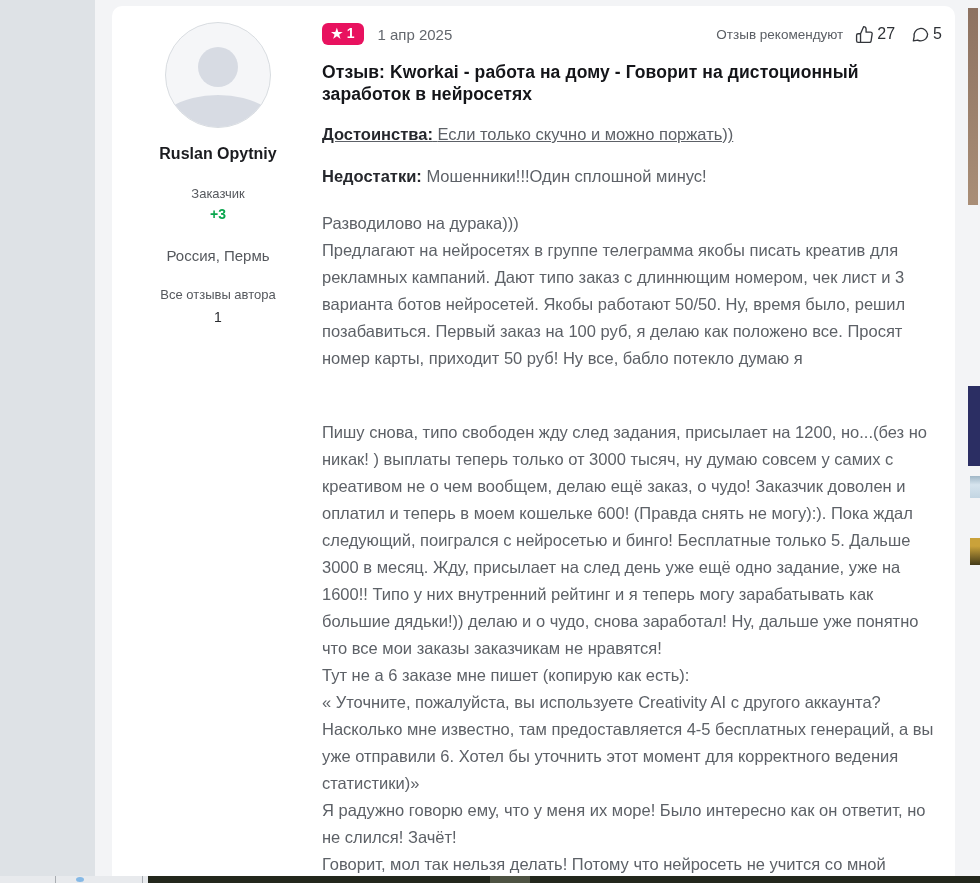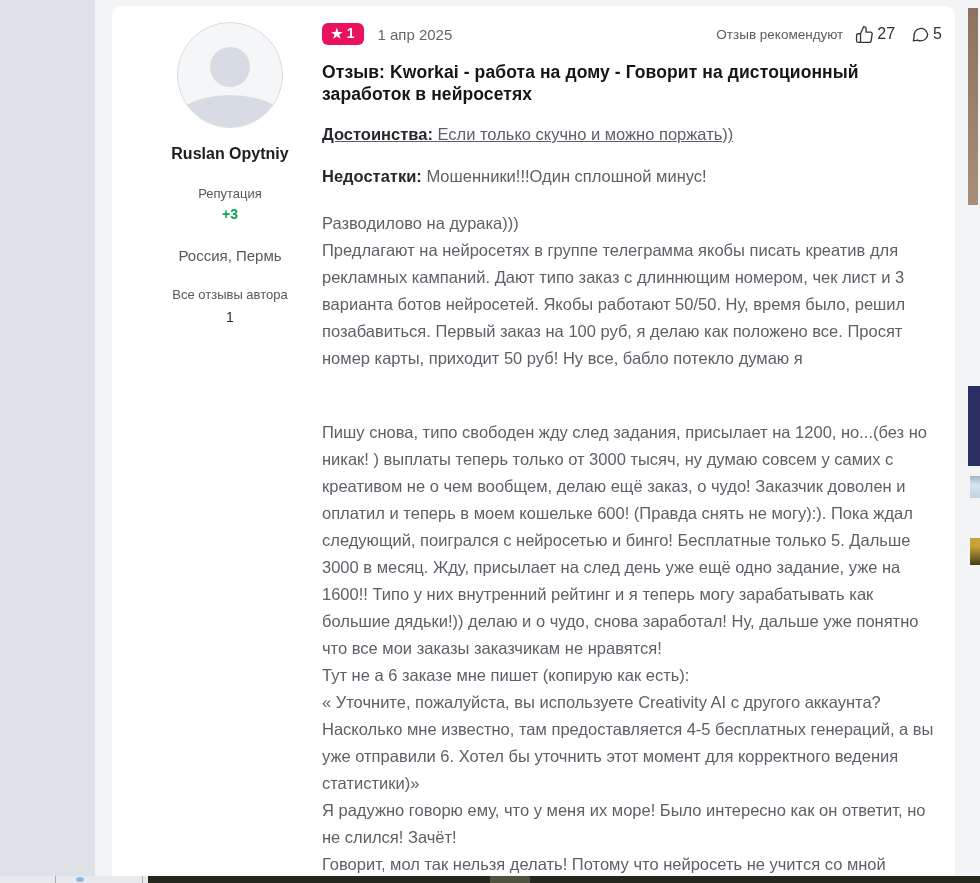--- a/index.html
+++ b/index.html
@@ -2,21 +2,21 @@
 <html><head>
 <meta charset="utf-8">
 <style>
   html,body{margin:0;padding:0;}
   body{font-family:"Liberation Sans", sans-serif; -webkit-font-smoothing:antialiased;}
   .page{position:relative;width:980px;height:883px;background:#f3f4f6;overflow:hidden;}
   .left-panel{position:absolute;left:0;top:0;width:95px;height:877px;background:#dee2e6;}
   .card{position:absolute;left:112px;top:6px;width:843px;height:871px;background:#ffffff;border-radius:10px 10px 0 0;overflow:hidden;}
 
   
-  .author{position:absolute;left:12px;top:0;width:212px;text-align:center;color:#55585d;}
+  .author{position:absolute;left:0;top:0;width:212px;text-align:center;color:#55585d;}
   .avatar{width:104px;height:104px;margin:16px auto 0;border-radius:50%;background:#f5f6f8;border:1px solid #d8dce0;overflow:hidden;position:relative;}
   .avatar .head{position:absolute;left:32px;top:24px;width:40px;height:40px;border-radius:50%;background:#d7dbe3;}
   .avatar .shoulders{position:absolute;left:-14px;top:72px;width:132px;height:80px;border-radius:50%;background:#d7dbe3;}
   .author-name{margin-top:17px;font-size:16px;font-weight:700;color:#1b1c20;}
   .rep-label{margin-top:23px;font-size:13px;}
   .rep-value{margin-top:5px;font-size:14px;font-weight:700;}
   .location{margin-top:25px;font-size:15px;}
   .all-reviews-label{margin-top:23px;font-size:13px;}
   .all-reviews-count{margin-top:7px;font-size:14px;color:#2a2c30;}
 
@@ -62,21 +62,21 @@
   <div class="left-panel"></div>
 
   <div class="card">
 
     <aside class="author">
       <div class="avatar">
         <div class="head"></div>
         <div class="shoulders"></div>
       </div>
       <div class="author-name">Ruslan Opytniy</div>
-      <div class="rep-label">Репутация</div>
+      <div class="rep-label">Заказчик</div>
       <div class="rep-value" style="color:#0aa64e;">+3</div>
       <div class="location">Россия, Пермь</div>
       <div class="all-reviews-label">Все отзывы автора</div>
       <div class="all-reviews-count">1</div>
     </aside>
 
     <main class="content">
 
       <div class="meta-row">
         <span class="badge">

